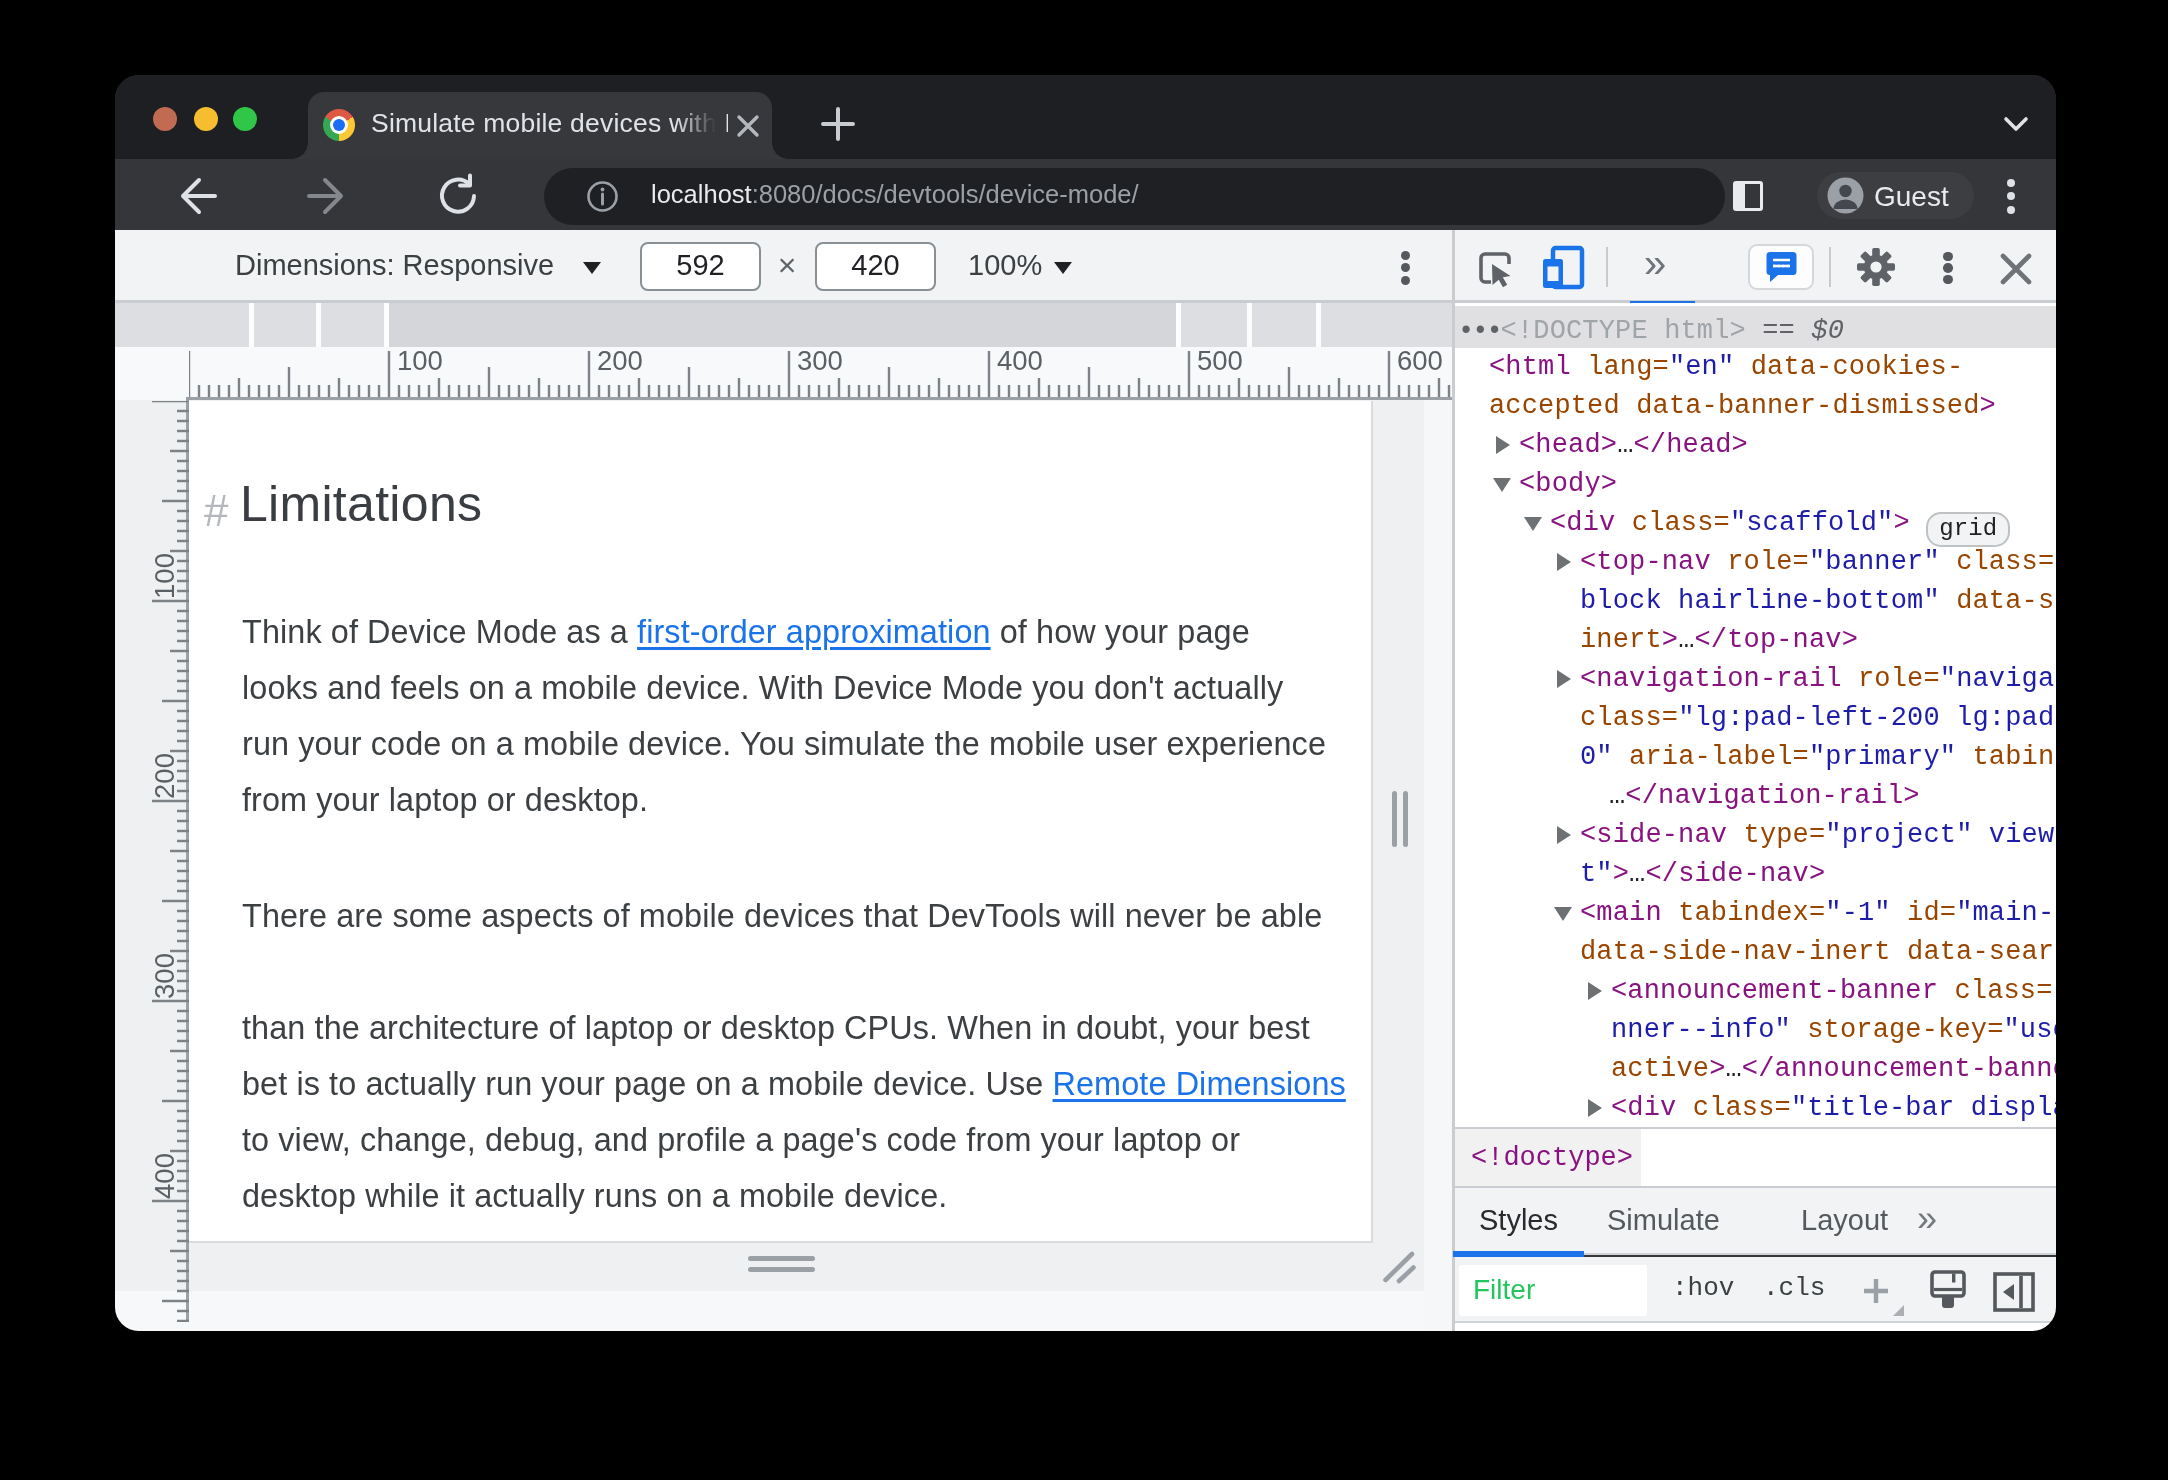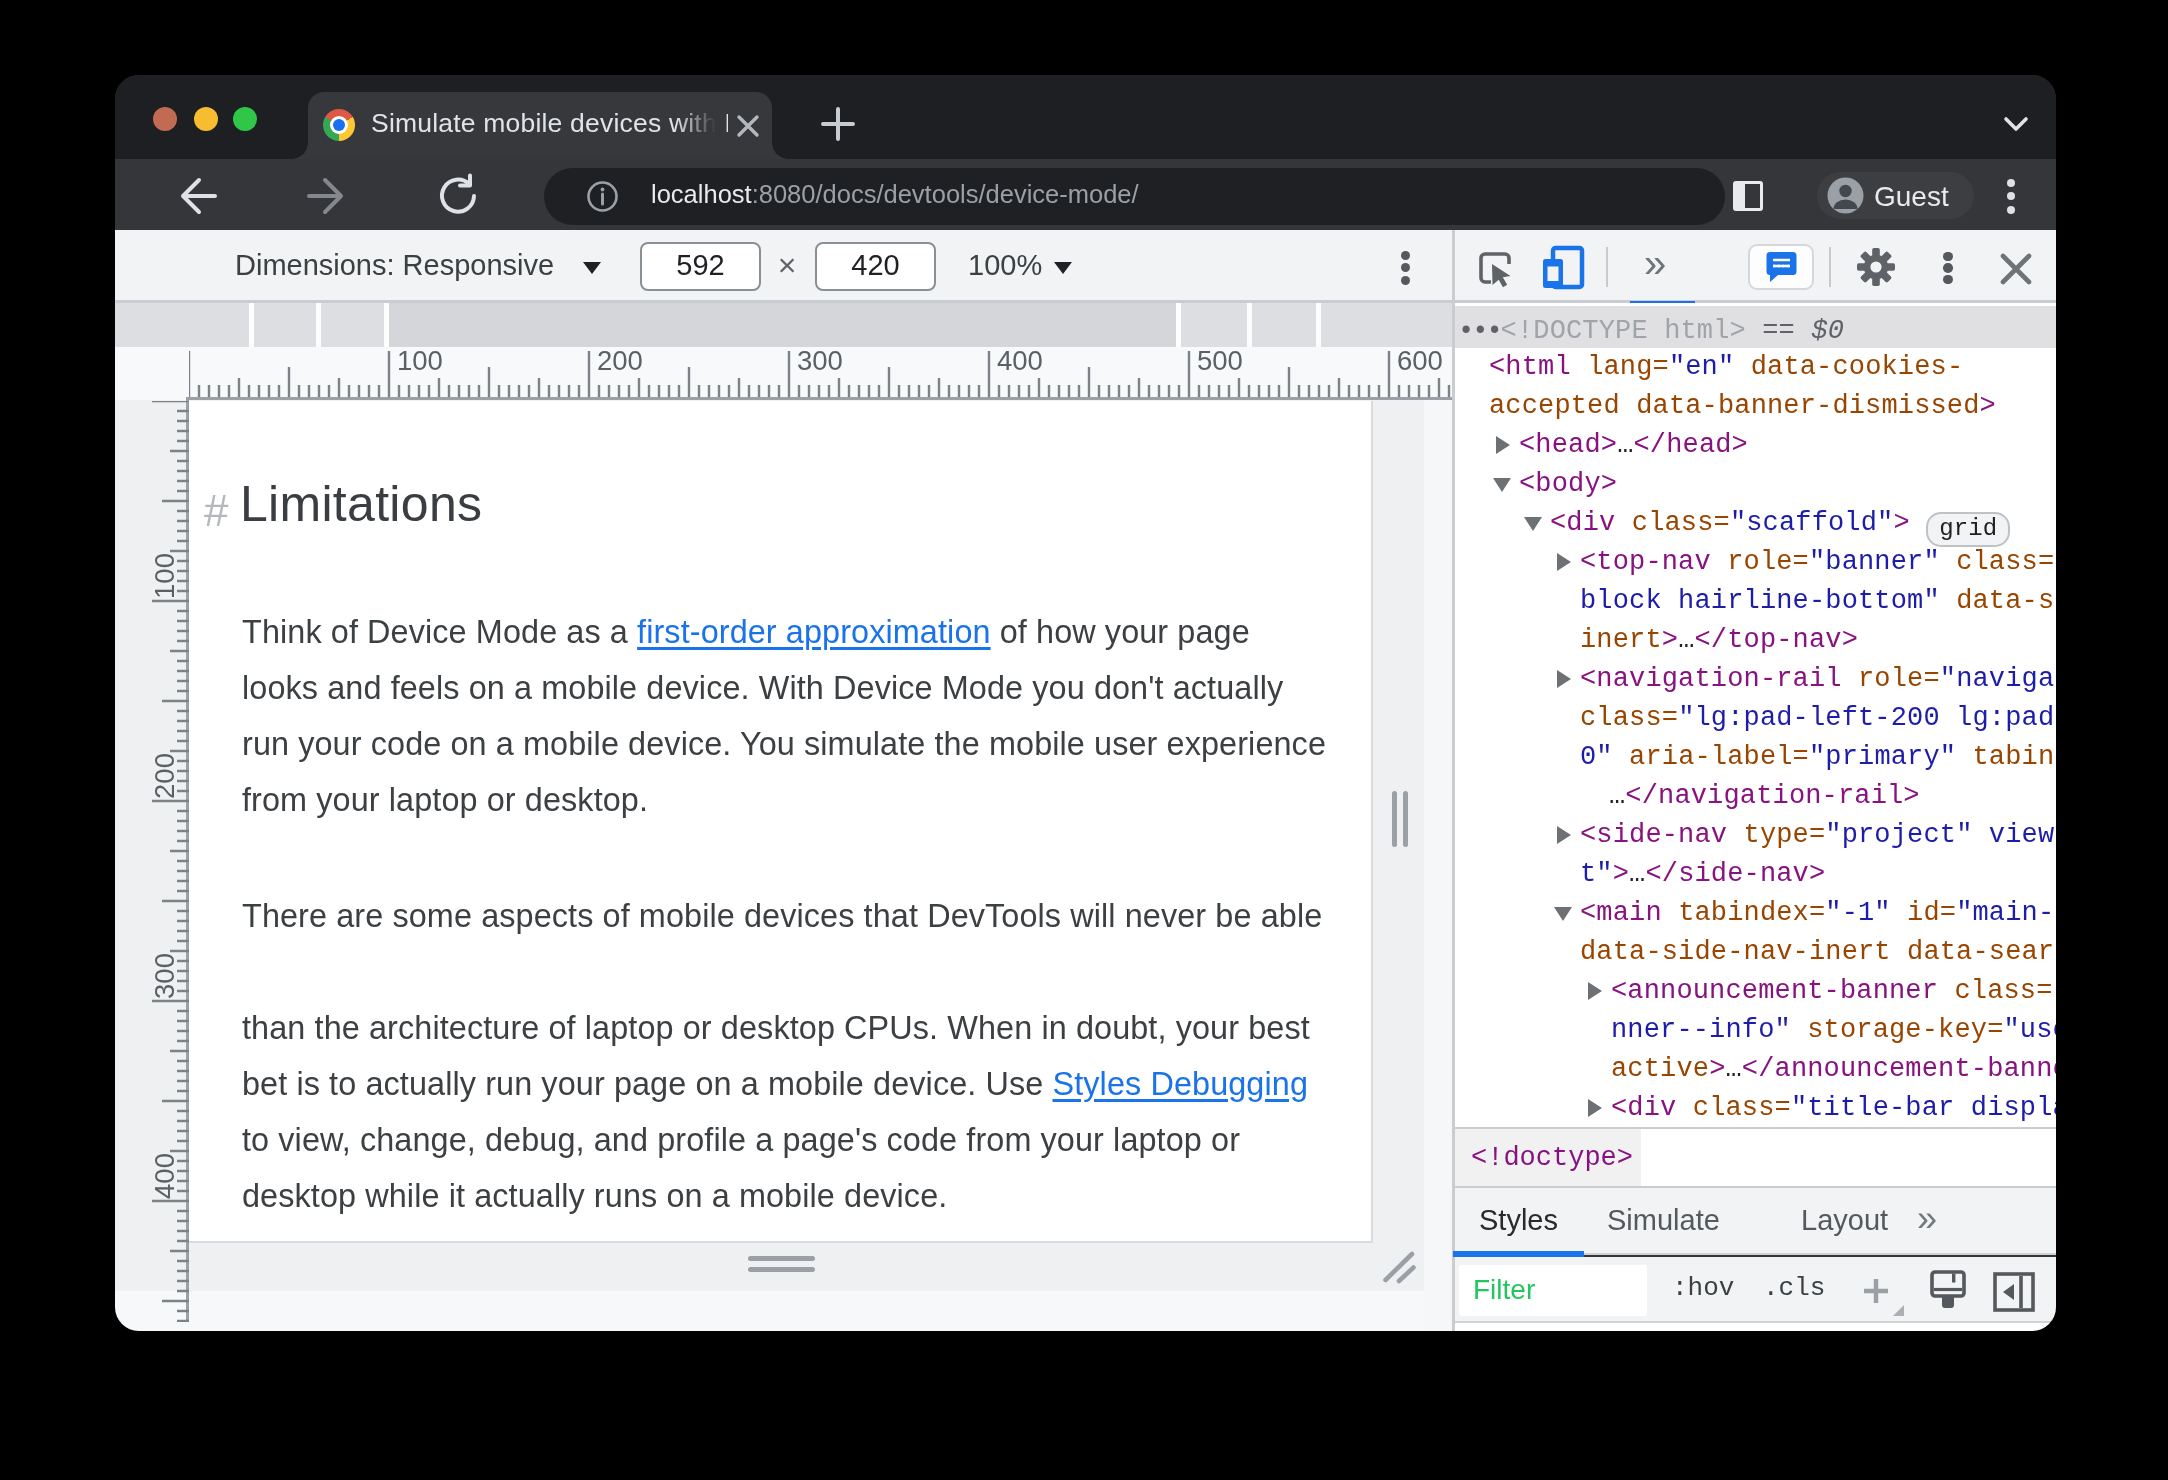--- a/index.html
+++ b/index.html
@@ -111,21 +111,21 @@
 <div style="position:absolute;left:12px;top:888px;width:70px;height:26px;transform:rotate(-90deg);text-align:center;font-size:27.5px;color:#5a6065;">300</div>
 <div style="position:absolute;left:12px;top:1088px;width:70px;height:26px;transform:rotate(-90deg);text-align:center;font-size:27.5px;color:#5a6065;">400</div>
 <div style="position:absolute;left:89px;top:414px;white-space:nowrap;font-size:44px;color:#b4b8bc;line-height:44px;">#</div>
 <div style="position:absolute;left:125px;top:404px;white-space:nowrap;font-size:50px;color:#3a3d41;line-height:50px;letter-spacing:0.3px;">Limitations</div>
 <div style="position:absolute;left:127px;top:541px;white-space:nowrap;font-size:32.4px;color:#3c4043;line-height:33px;letter-spacing:0.1px;">Think of Device Mode as a <span style="color:#1a73e8;text-decoration:underline;text-underline-offset:4px;">first-order approximation</span> of how your page</div>
 <div style="position:absolute;left:127px;top:597px;white-space:nowrap;font-size:32.4px;color:#3c4043;line-height:33px;letter-spacing:0.1px;">looks and feels on a mobile device. With Device Mode you don't actually</div>
 <div style="position:absolute;left:127px;top:653px;white-space:nowrap;font-size:32.4px;color:#3c4043;line-height:33px;letter-spacing:0.1px;">run your code on a mobile device. You simulate the mobile user experience</div>
 <div style="position:absolute;left:127px;top:709px;white-space:nowrap;font-size:32.4px;color:#3c4043;line-height:33px;letter-spacing:0.1px;">from your laptop or desktop.</div>
 <div style="position:absolute;left:127px;top:825px;white-space:nowrap;font-size:32.4px;color:#3c4043;line-height:33px;letter-spacing:0.1px;">There are some aspects of mobile devices that DevTools will never be able</div>
 <div style="position:absolute;left:127px;top:937px;white-space:nowrap;font-size:32.4px;color:#3c4043;line-height:33px;letter-spacing:0.1px;">than the architecture of laptop or desktop CPUs. When in doubt, your best</div>
-<div style="position:absolute;left:127px;top:993px;white-space:nowrap;font-size:32.4px;color:#3c4043;line-height:33px;letter-spacing:0.1px;">bet is to actually run your page on a mobile device. Use <span style="color:#1a73e8;text-decoration:underline;text-underline-offset:4px;">Styles Debugging</span></div>
+<div style="position:absolute;left:127px;top:993px;white-space:nowrap;font-size:32.4px;color:#3c4043;line-height:33px;letter-spacing:0.1px;">bet is to actually run your page on a mobile device. Use <span style="color:#1a73e8;text-decoration:underline;text-underline-offset:4px;">Remote Dimensions</span></div>
 <div style="position:absolute;left:127px;top:1049px;white-space:nowrap;font-size:32.4px;color:#3c4043;line-height:33px;letter-spacing:0.1px;">to view, change, debug, and profile a page's code from your laptop or</div>
 <div style="position:absolute;left:127px;top:1105px;white-space:nowrap;font-size:32.4px;color:#3c4043;line-height:33px;letter-spacing:0.1px;">desktop while it actually runs on a mobile device.</div>
 <div style="position:absolute;left:1309px;top:325px;width:28px;height:931px;background:#f5f7f8;"></div>
 <div style="position:absolute;left:1277px;top:716px;width:5px;height:56px;background:#9aa0a6;border-radius:3px;"></div>
 <div style="position:absolute;left:1288px;top:716px;width:5px;height:56px;background:#9aa0a6;border-radius:3px;"></div>
 <div style="position:absolute;left:633px;top:1181px;width:67px;height:5px;background:#9aa0a6;border-radius:3px;"></div>
 <div style="position:absolute;left:633px;top:1192px;width:67px;height:5px;background:#9aa0a6;border-radius:3px;"></div>
 <svg style="position:absolute;left:1268px;top:1176px" width="34" height="34" viewBox="0 0 34 34">
 <path d="M2.5 29 L29 3 M16 30 L30.5 16.5" stroke="#9aa0a6" stroke-width="4.6" stroke-linecap="round"></path>
       </svg>

